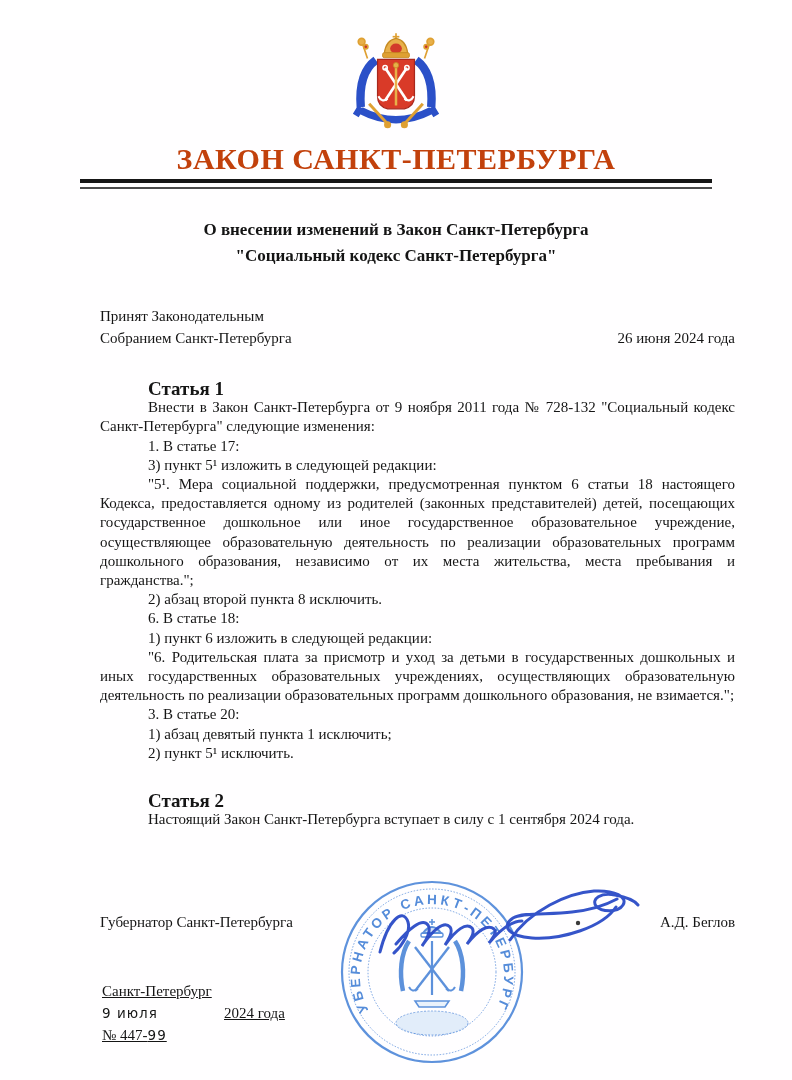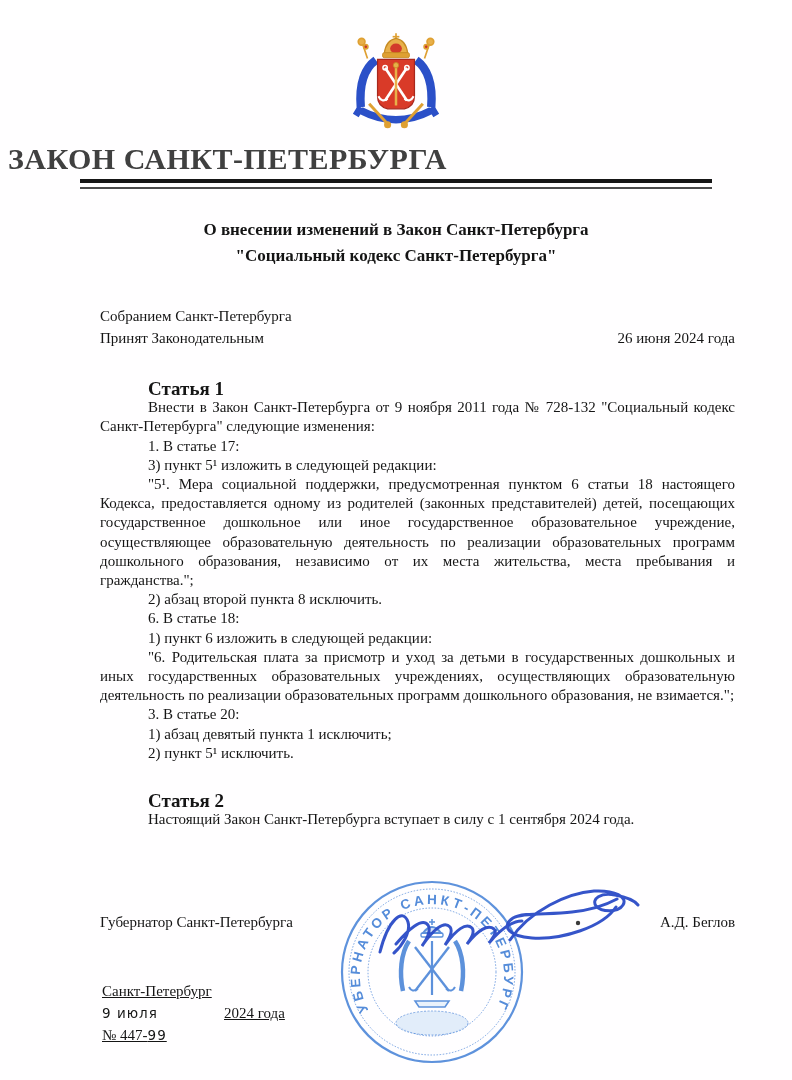--- a/index.html
+++ b/index.html
@@ -9,26 +9,26 @@
     font-family: "Liberation Serif", serif;
     color: #151515;
     position: relative;
     overflow: hidden;
   }
   .page { position: relative; width: 792px; height: 1080px; background: #fffeff; }
 
   .emblem { display: block; margin: 30px auto 0; width: 104px; height: 104px; }
 
   .doc-title {
-    margin: 8px 8px 0;
-    text-align: left;
+    margin: 8px 16px 0;
+    text-align: center;
     font-size: 30px;
     font-weight: bold;
     letter-spacing: 0.5px;
-    color: #404040;
+    color: #c2410c;
   }
   .title-rule { margin: 3px 80px 0; }
   .title-rule .thick { height: 4px; background: #161616; }
   .title-rule .thin  { height: 2px; background: #4a4a4a; margin-top: 4px; }
 
   .subtitle {
     margin: 28px 90px 0 90px;
     text-align: center;
     font-size: 17px;
     font-weight: bold;
@@ -147,22 +147,22 @@
     <div class="thin"></div>
   </div>
 
   <div class="subtitle">
     <div>О внесении изменений в Закон Санкт-Петербурга</div>
     <div>"Социальный кодекс Санкт-Петербурга"</div>
   </div>
 
   <div class="adopted-row">
     <div>
+      <div>Принят Законодательным</div>
       <div>Собранием Санкт-Петербурга</div>
-      <div>Принят Законодательным</div>
     </div>
     <div>26 июня 2024 года</div>
   </div>
 
   <div class="body-text">
     <p class="article-heading">Статья 1</p>
     <p class="para">Внести в Закон Санкт-Петербурга от 9 ноября 2011 года № 728-132 "Социальный кодекс Санкт-Петербурга" следующие изменения:</p>
     <p class="para">1. В статье 17:</p>
     <p class="para">3) пункт 5¹ изложить в следующей редакции:</p>
     <p class="para">"5¹. Мера социальной поддержки, предусмотренная пунктом 6 статьи 18 настоящего Кодекса, предоставляется одному из родителей (законных представителей) детей, посещающих государственное дошкольное или иное государственное образовательное учреждение, осуществляющее образовательную деятельность по реализации образовательных программ дошкольного образования, независимо от их места жительства, места пребывания и гражданства.";</p>

